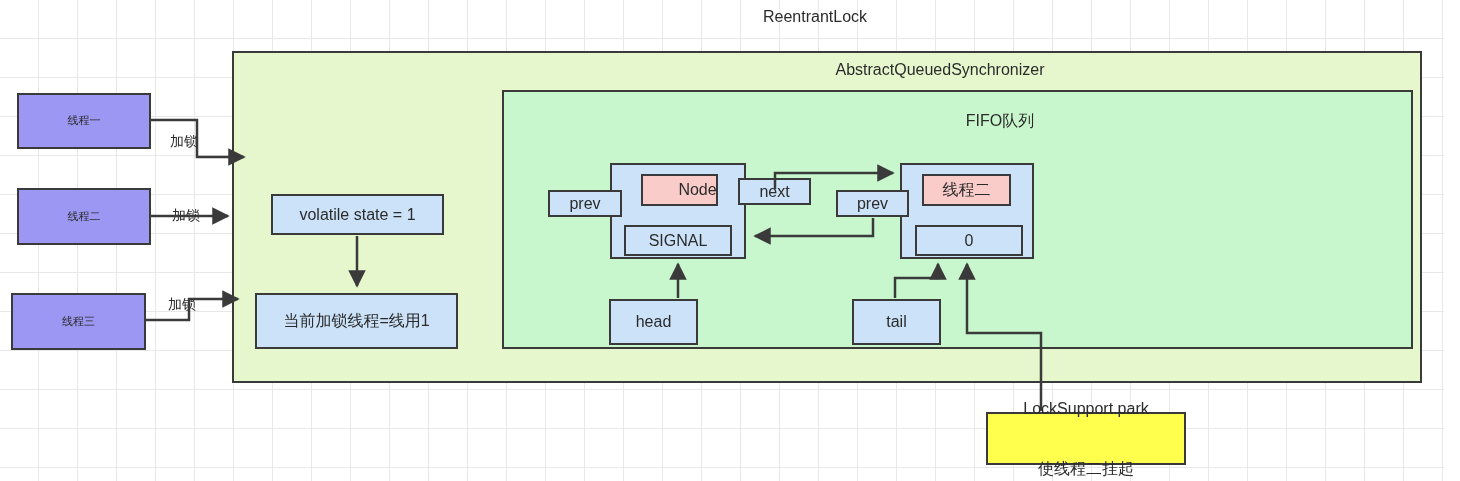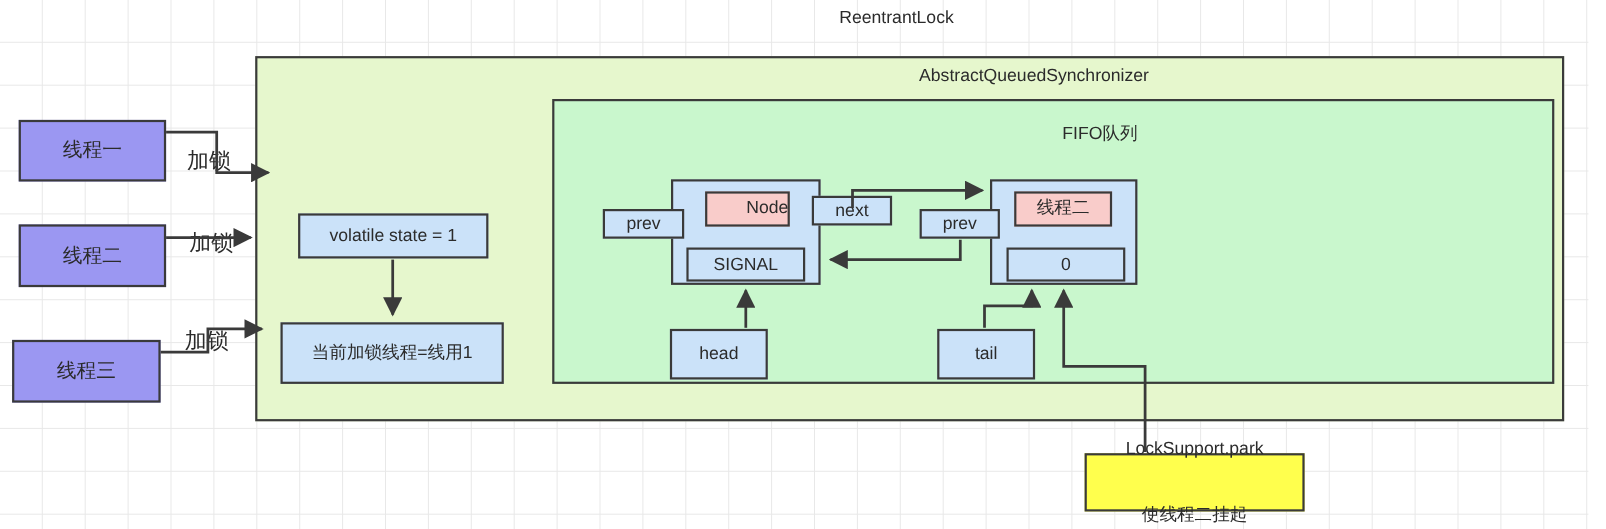--- a/index.html
+++ b/index.html
@@ -28,35 +28,35 @@
     color:#2b2b2b;
     line-height:1.2;
     white-space:nowrap;
   }
   .container-box{
     position:absolute;box-sizing:border-box;
     border:2px solid #3a3a3a;
   }
   .aqs-box{background:#e6f7cd;}
   .fifo-box{background:#c9f7cd;}
-  .thread-box{background:#9b97f2;font-size:18px;margin-top:16px;}
+  .thread-box{background:#9b97f2;font-size:11px;}
   .blue-box{background:#cbe2f9;font-size:16px;}
   .pink-box{background:#f9ccca;font-size:16px;}
   .yellow-box{background:#ffff4d;font-size:16px;flex-direction:column;}
   .plain-title{
     position:absolute;
     color:#2b2b2b;
     font-size:16px;
     white-space:nowrap;
     text-align:center;
   }
   .edge-label{
     position:absolute;
     color:#2b2b2b;
-    font-size:20px;
+    font-size:14px;
     white-space:nowrap;
     background:transparent;
   }
   .yellow-line1{display:block;}
   .yellow-line2{display:block;}
 </style>
 </head>
 <body>
 
 <div id="canvas">

